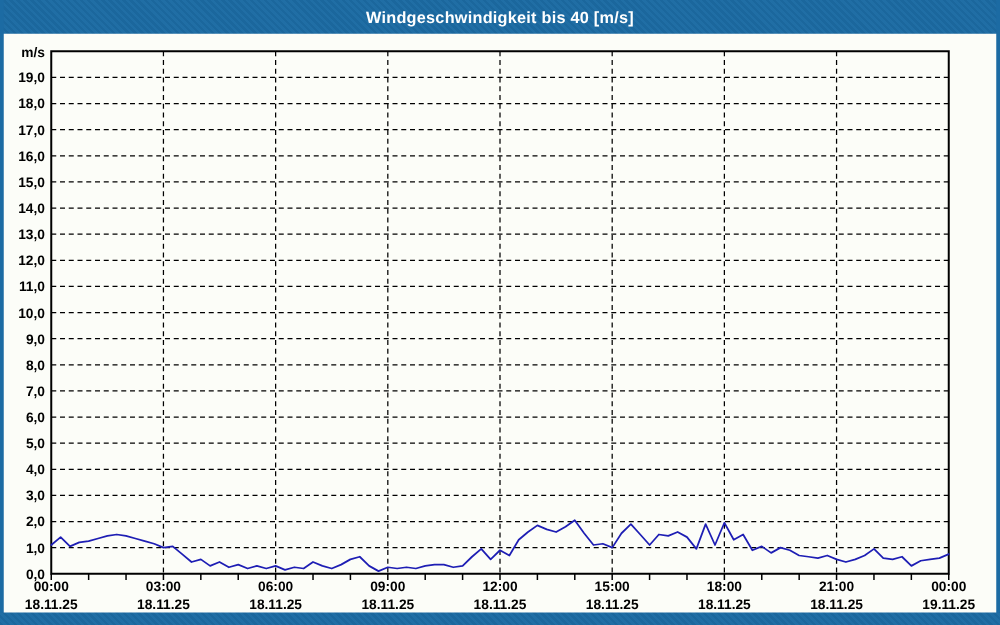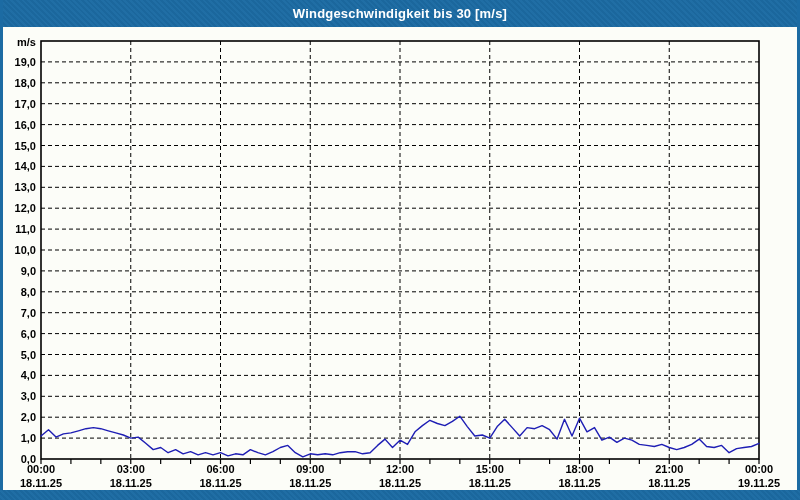--- a/index.html
+++ b/index.html
@@ -127,20 +127,20 @@
         <text x="579.5" y="487" text-anchor="middle" fill="#000000" font-size="11" font-weight="bold">18.11.25</text>
         <text x="669.25" y="473" text-anchor="middle" fill="#000000" font-size="11" font-weight="bold">21:00</text>
         <text x="669.25" y="487" text-anchor="middle" fill="#000000" font-size="11" font-weight="bold">18.11.25</text>
         <text x="759" y="473" text-anchor="middle" fill="#000000" font-size="11" font-weight="bold">00:00</text>
         <text x="759" y="487" text-anchor="middle" fill="#000000" font-size="11" font-weight="bold">19.11.25</text>
       </g>
       <polyline points="41.0,436.0 48.5,429.7 56.0,437.1 63.4,433.9 70.9,432.9 78.4,430.8 85.9,428.7 93.4,427.6 100.8,428.7 108.3,430.8 115.8,432.9 123.3,435.0 130.8,438.1 138.2,437.1 145.7,443.3 153.2,449.6 160.7,447.5 168.1,452.7 175.6,449.6 183.1,453.8 190.6,451.7 198.1,454.8 205.5,452.7 213.0,454.8 220.5,452.7 228.0,455.9 235.5,453.8 242.9,454.8 250.4,449.6 257.9,452.7 265.4,454.8 272.9,451.7 280.3,447.5 287.8,445.4 295.3,452.7 302.8,456.9 310.3,453.8 317.7,454.8 325.2,453.8 332.7,454.8 340.2,452.7 347.6,451.7 355.1,451.7 362.6,453.8 370.1,452.7 377.6,445.4 385.0,439.1 392.5,447.5 400.0,440.2 407.5,444.4 415.0,431.8 422.4,425.6 429.9,420.3 437.4,423.5 444.9,425.6 452.4,421.4 459.8,416.2 467.3,426.6 474.8,436.0 482.3,435.0 489.8,438.1 497.2,426.6 504.7,419.3 512.2,427.6 519.7,436.0 527.1,427.6 534.6,428.7 542.1,425.6 549.6,429.7 557.1,439.1 564.5,419.3 572.0,436.0 579.5,418.2 587.0,431.8 594.5,427.6 601.9,440.2 609.4,437.1 616.9,442.3 624.4,438.1 631.9,440.2 639.3,444.4 646.8,445.4 654.3,446.5 661.8,444.4 669.3,447.5 676.7,449.6 684.2,447.5 691.7,444.4 699.2,439.1 706.6,446.5 714.1,447.5 721.6,445.4 729.1,452.7 736.6,448.6 744.0,447.5 751.5,446.5 759.0,443.3" fill="none" stroke="#1e1eb4" stroke-width="1.4" stroke-linejoin="round" stroke-linecap="round"></polyline>
     </svg>
 
   <div class="titlebar" style="background-color: rgb(28, 107, 163); color: rgb(255, 255, 255);">
-    <span>Windgeschwindigkeit bis 30 [m/s]</span>
+    <span>Windgeschwindigkeit bis 40 [m/s]</span>
   </div>
 
   <div class="sideborder left" style="background-color: rgb(28, 107, 163);"></div>
   <div class="sideborder right" style="background-color: rgb(28, 107, 163);"></div>
   <div class="bottombar" style="background-color: rgb(28, 107, 163);"></div>
 
 </div>
 
 </body></html>

